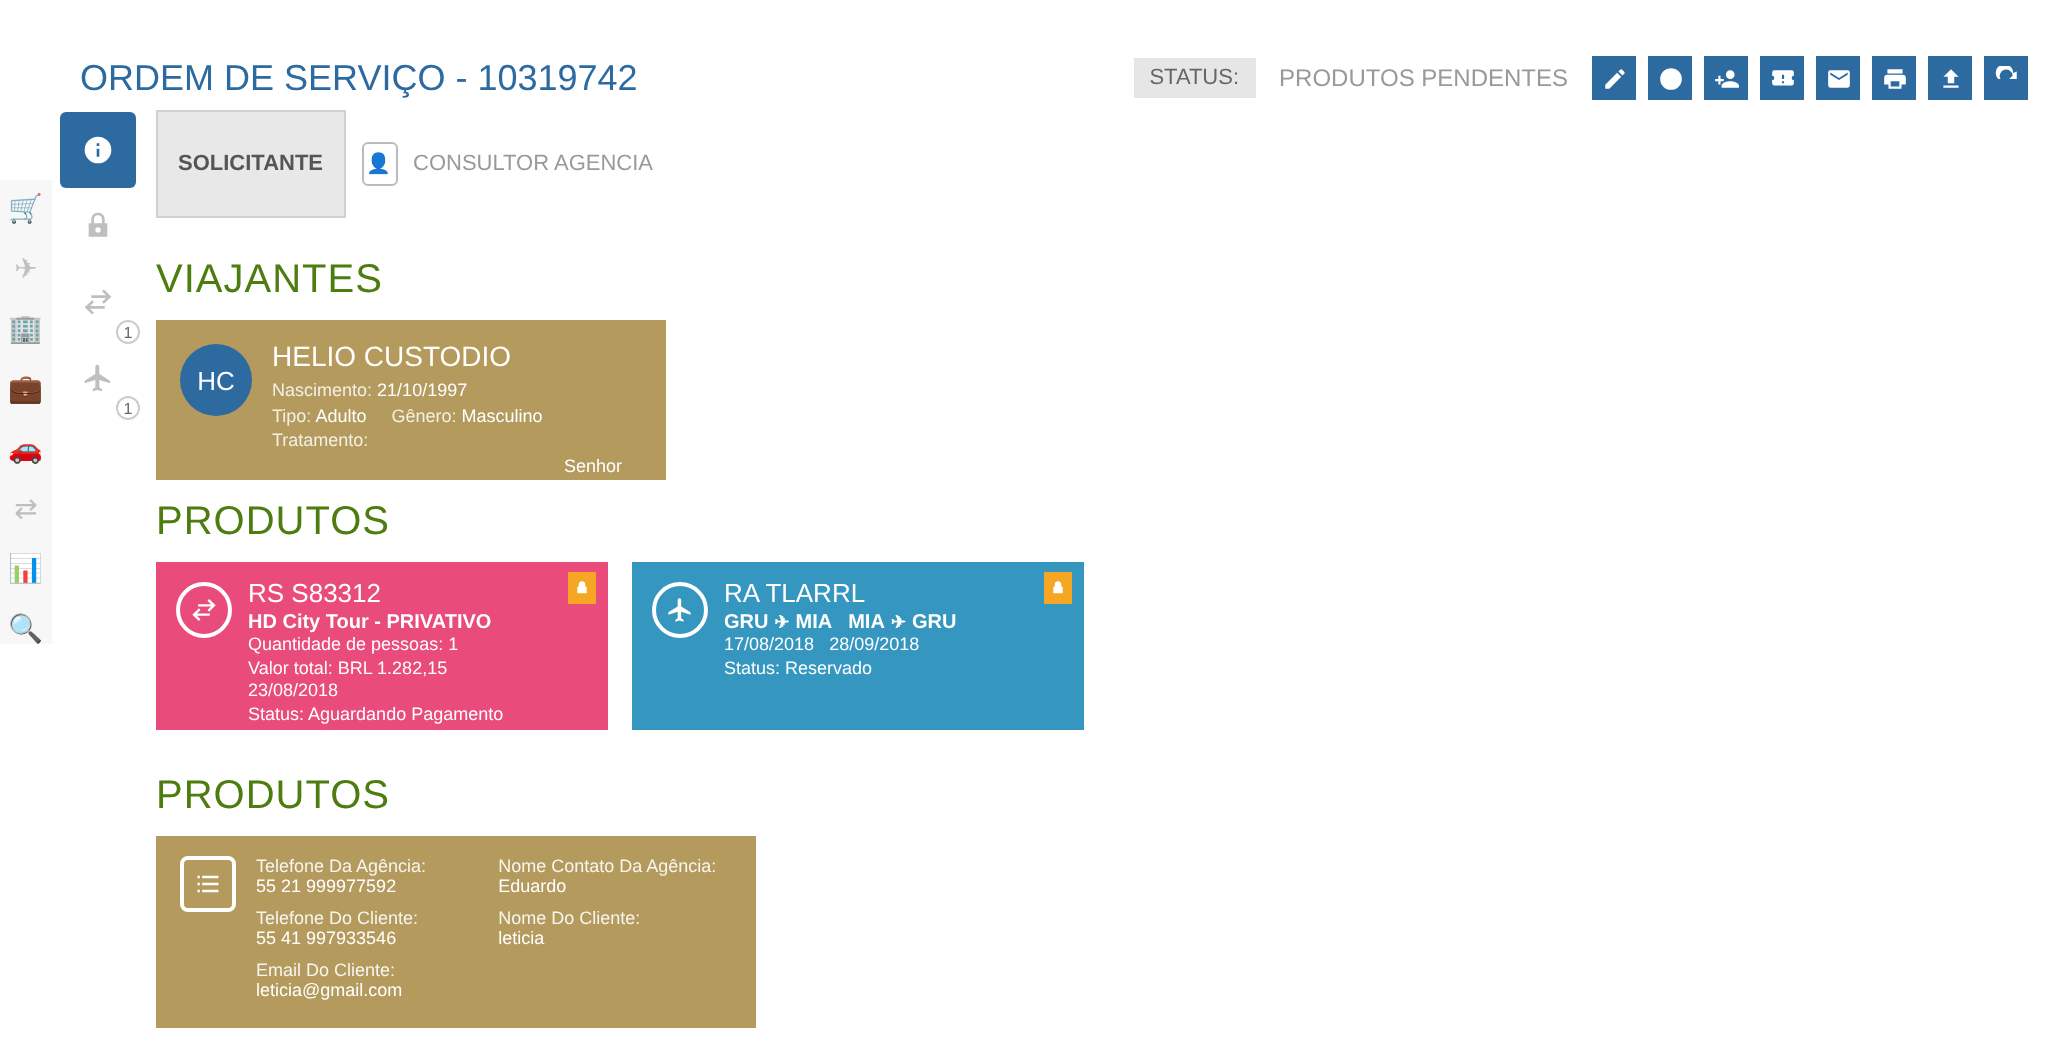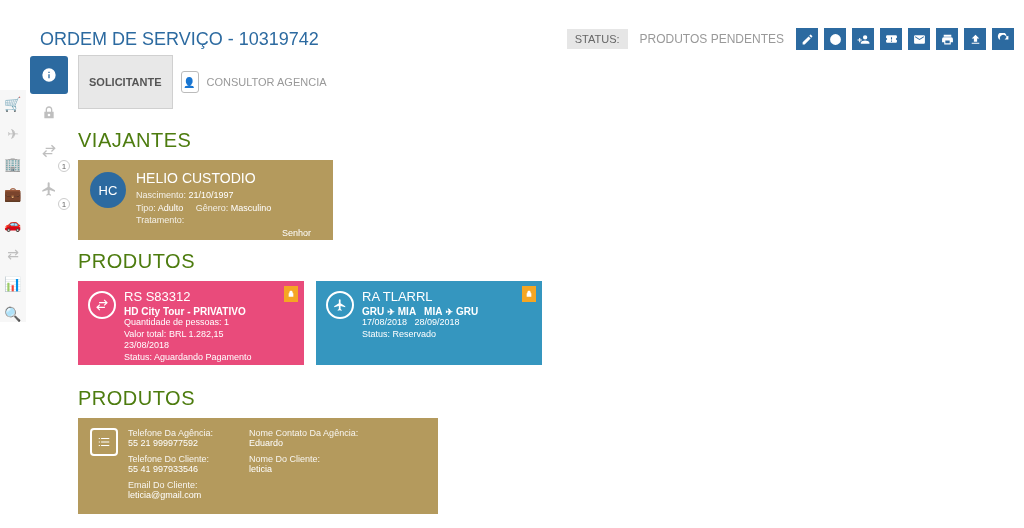--- a/index.html
+++ b/index.html
@@ -44,21 +44,21 @@
 .prod-icon { width: 28px; height: 28px; border: 2px solid #fff; border-radius: 50%; display: flex; align-items: center; justify-content: center; flex-shrink: 0; margin-top: 2px; }
 .prod-icon svg { width: 14px; height: 14px; fill: #fff; }
 .prod-title { font-size: 13px; font-weight: 400; }
 .prod-sub { font-size: 10px; font-weight: 700; margin-top: 2px; }
 .prod-line { font-size: 9px; line-height: 1.3; }
 .prod-tag { position: absolute; top: 5px; right: 6px; width: 14px; height: 16px; background: #f5a623; display: flex; align-items: center; justify-content: center; }
 .prod-tag svg { width: 8px; height: 8px; fill: #fff; }
 .route { font-size: 10px; font-weight: 600; margin-top: 2px; }
 .route .arr { margin: 0 3px; font-size: 9px; }
 
-.contacts-card { background: #b49a5d; width: 360px; padding: 10px 12px; color: #fff; display: flex; gap: 10px; margin-top: 4px; }
+.contacts-card { background: #b49a5d; width: 300px; padding: 10px 12px; color: #fff; display: flex; gap: 10px; margin-top: 4px; }
 .contacts-icon { width: 28px; height: 28px; border: 2px solid #fff; border-radius: 4px; display: flex; align-items: center; justify-content: center; flex-shrink: 0; }
 .contacts-icon svg { width: 14px; height: 14px; fill: #fff; }
 .contacts-grid { display: grid; grid-template-columns: 1fr 1fr; gap: 2px 12px; font-size: 9px; }
 .contacts-grid .lbl { opacity: 0.9; }
 .contacts-grid .val { font-weight: 500; margin-bottom: 4px; }
 </style>
 </head>
 <body>
 
 <div class="far-left-sidebar">

